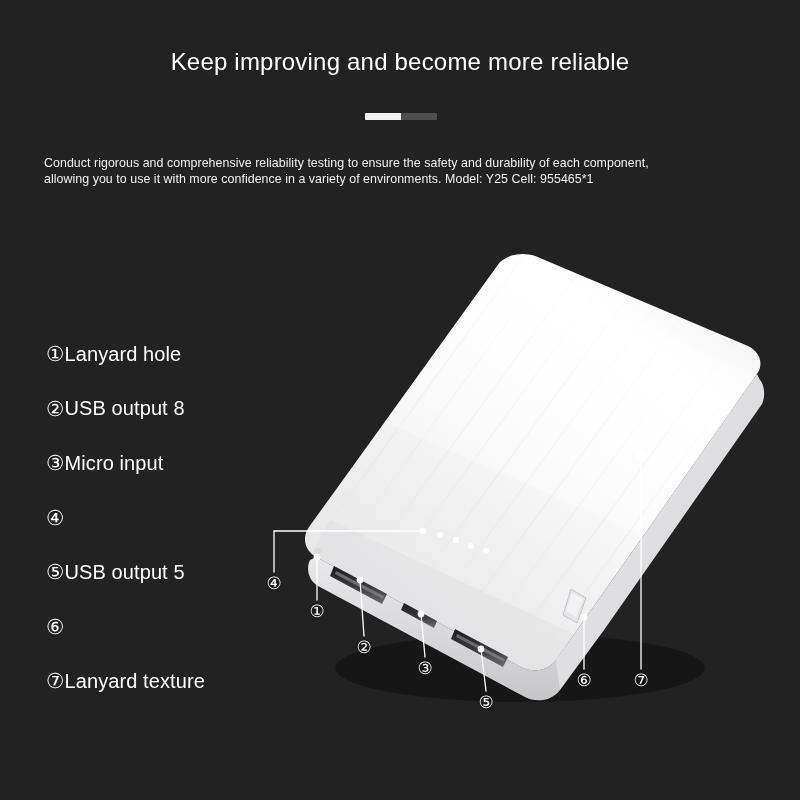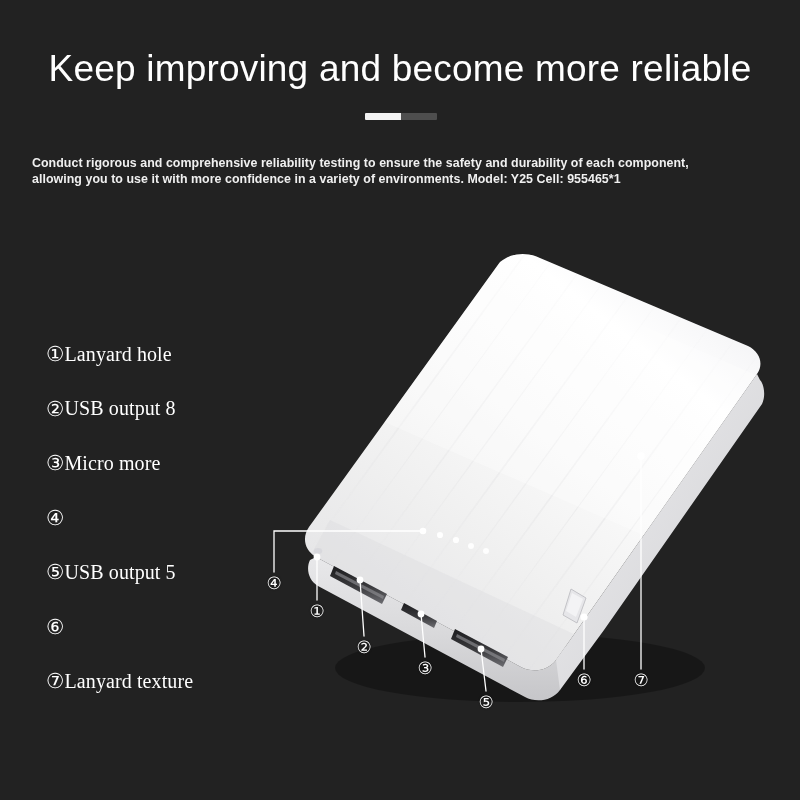--- a/index.html
+++ b/index.html
@@ -28,21 +28,21 @@
     overflow: hidden;
   }
 
   
   .headline {
     position: absolute;
     top: 48px;
     left: 0;
     width: 800px;
     text-align: center;
-    font-size: 37px;
+    font-size: 24px;
     font-weight: 400;
     letter-spacing: 0.2px;
     color: #ffffff;
     white-space: nowrap;
   }
 
   .divider {
     position: absolute;
     top: 113px;
     left: 365px;
@@ -51,25 +51,25 @@
     display: flex;
     border-radius: 1px;
     overflow: hidden;
   }
   .divider .seg-light { width: 36px; height: 100%; background: #f2f2f2; }
   .divider .seg-dark  { width: 36px; height: 100%; background: #4e4e4e; }
 
   .body-copy {
     position: absolute;
     top: 155px;
-    left: 32px;
+    left: 44px;
     width: 716px;
     font-size: 12.4px;
     line-height: 16px;
-    font-weight: 700;
+    font-weight: 400;
     color: #f0f0f0;
     letter-spacing: 0.05px;
   }
   .body-copy .line { display: block; white-space: nowrap; }
 
   
   .legend {
     position: absolute;
     top: 327px;
     left: 46px;
@@ -83,21 +83,21 @@
     font-weight: 400;
     color: #ffffff;
     white-space: nowrap;
     letter-spacing: 0.1px;
   }
   .legend-item .lg-num {
     font-size: 20.5px;
     line-height: 1;
     display: inline-block;
   }
-  .legend-item .lg-label { display: inline-block; font-family: Liberation Serif, serif; }
+  .legend-item .lg-label { display: inline-block; }
 
   
   #product-area {
     position: absolute;
     top: 0; left: 0;
     width: 800px;
     height: 800px;
     pointer-events: none;
   }
 
@@ -134,21 +134,21 @@
     <div class="legend-item">
       <span class="lg-num">①</span>
       <span class="lg-label"> Lanyard hole</span>
     </div>
     <div class="legend-item">
       <span class="lg-num">②</span>
       <span class="lg-label">USB output 8</span>
     </div>
     <div class="legend-item">
       <span class="lg-num">③</span>
-      <span class="lg-label">Micro more</span>
+      <span class="lg-label">Micro input</span>
     </div>
     <div class="legend-item">
       <span class="lg-num">④</span>
     </div>
     <div class="legend-item">
       <span class="lg-num">⑤</span>
       <span class="lg-label">USB output 5</span>
     </div>
     <div class="legend-item">
       <span class="lg-num">⑥</span>

